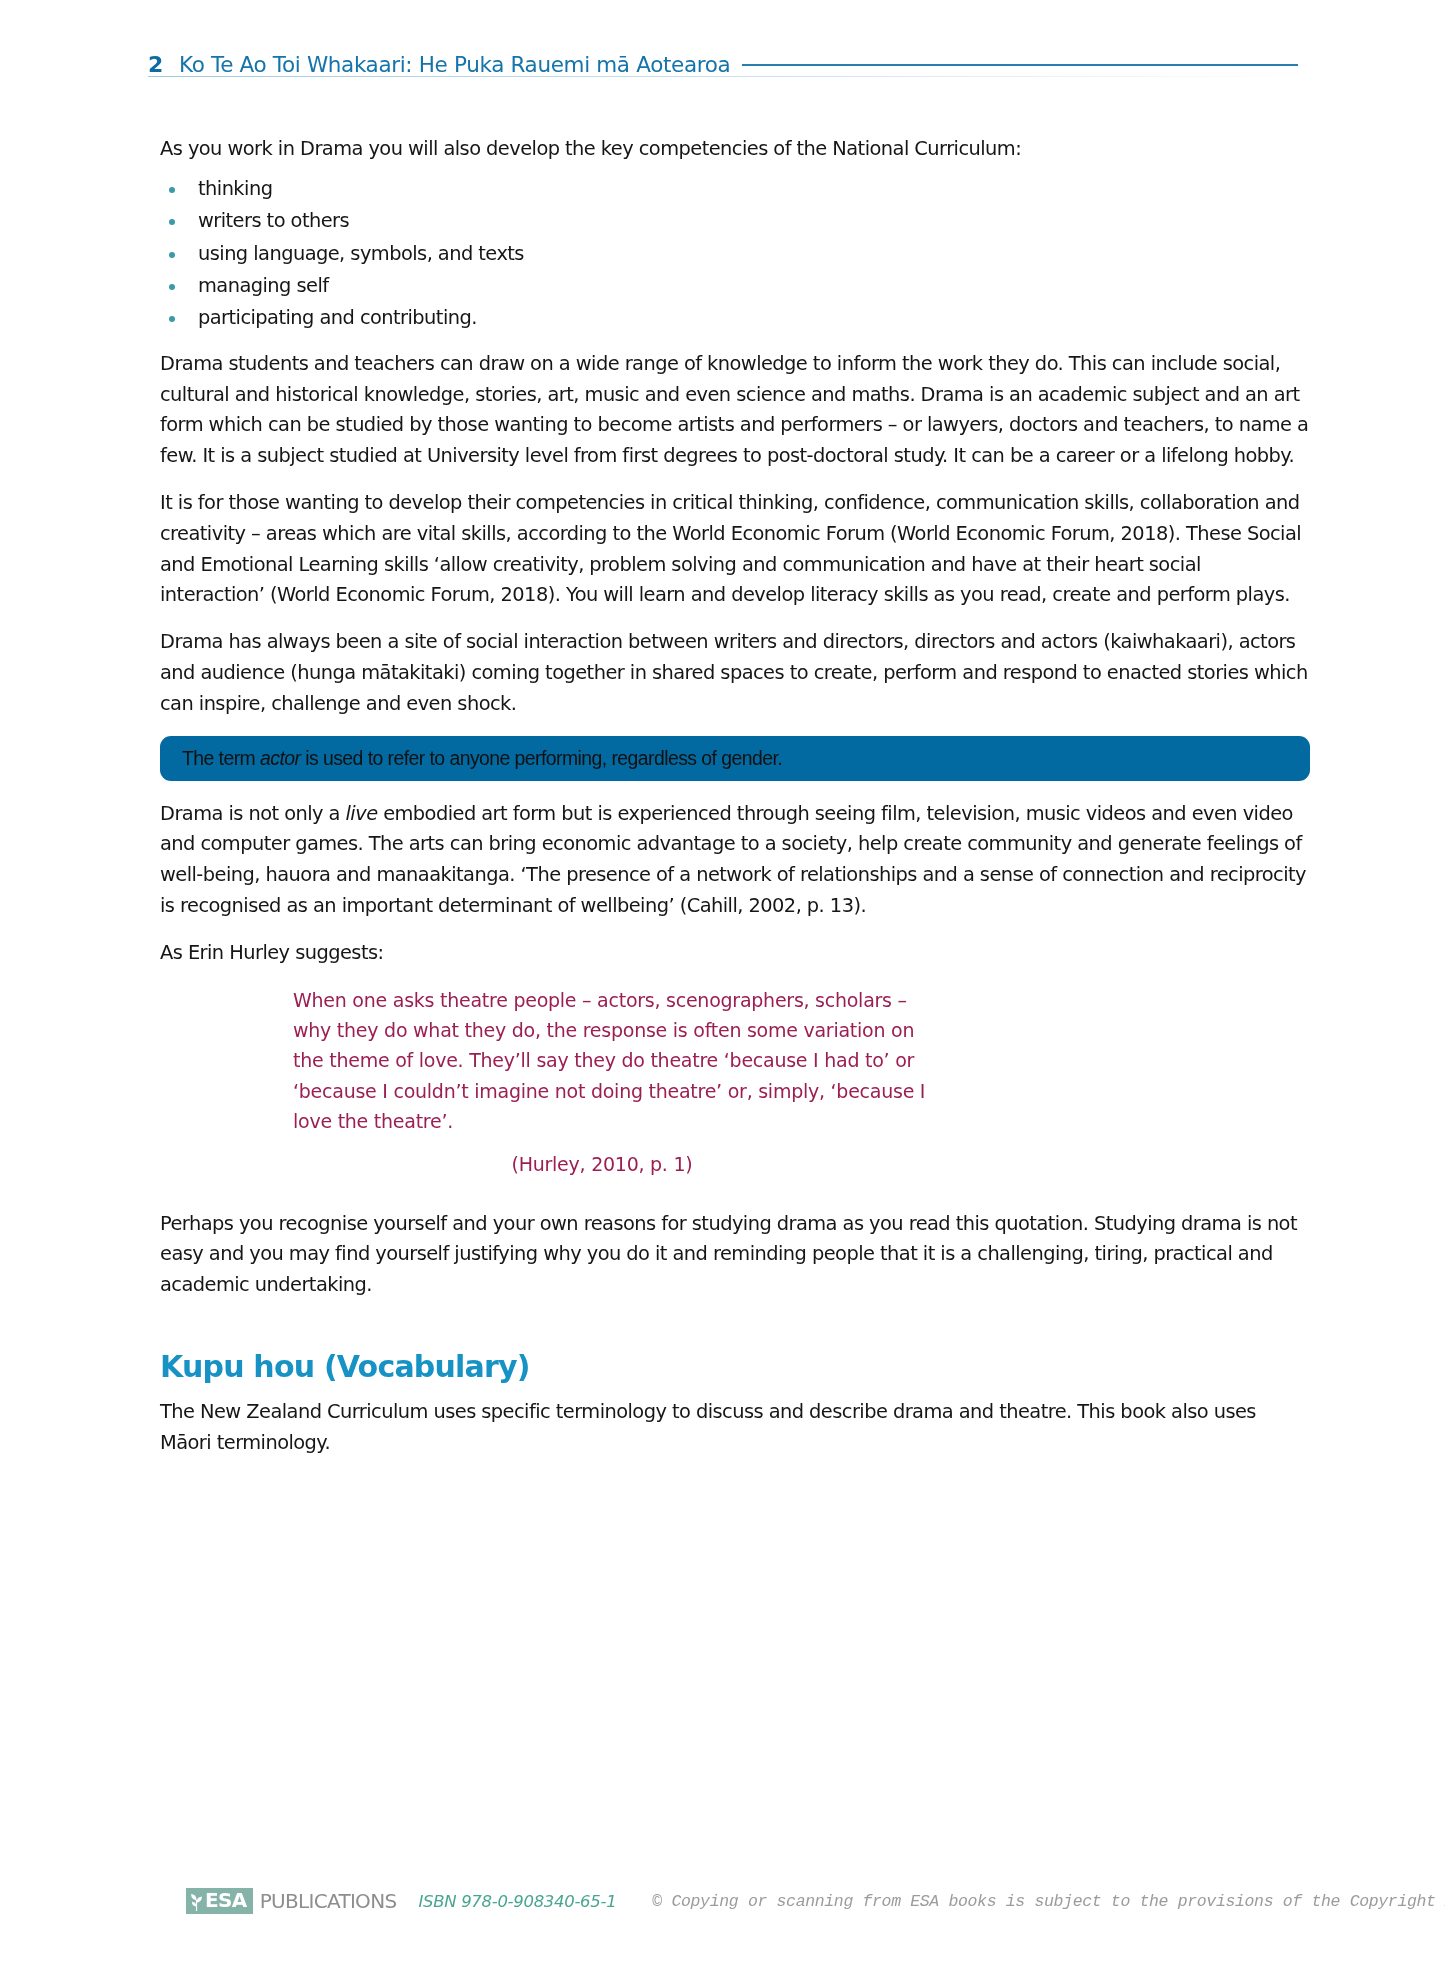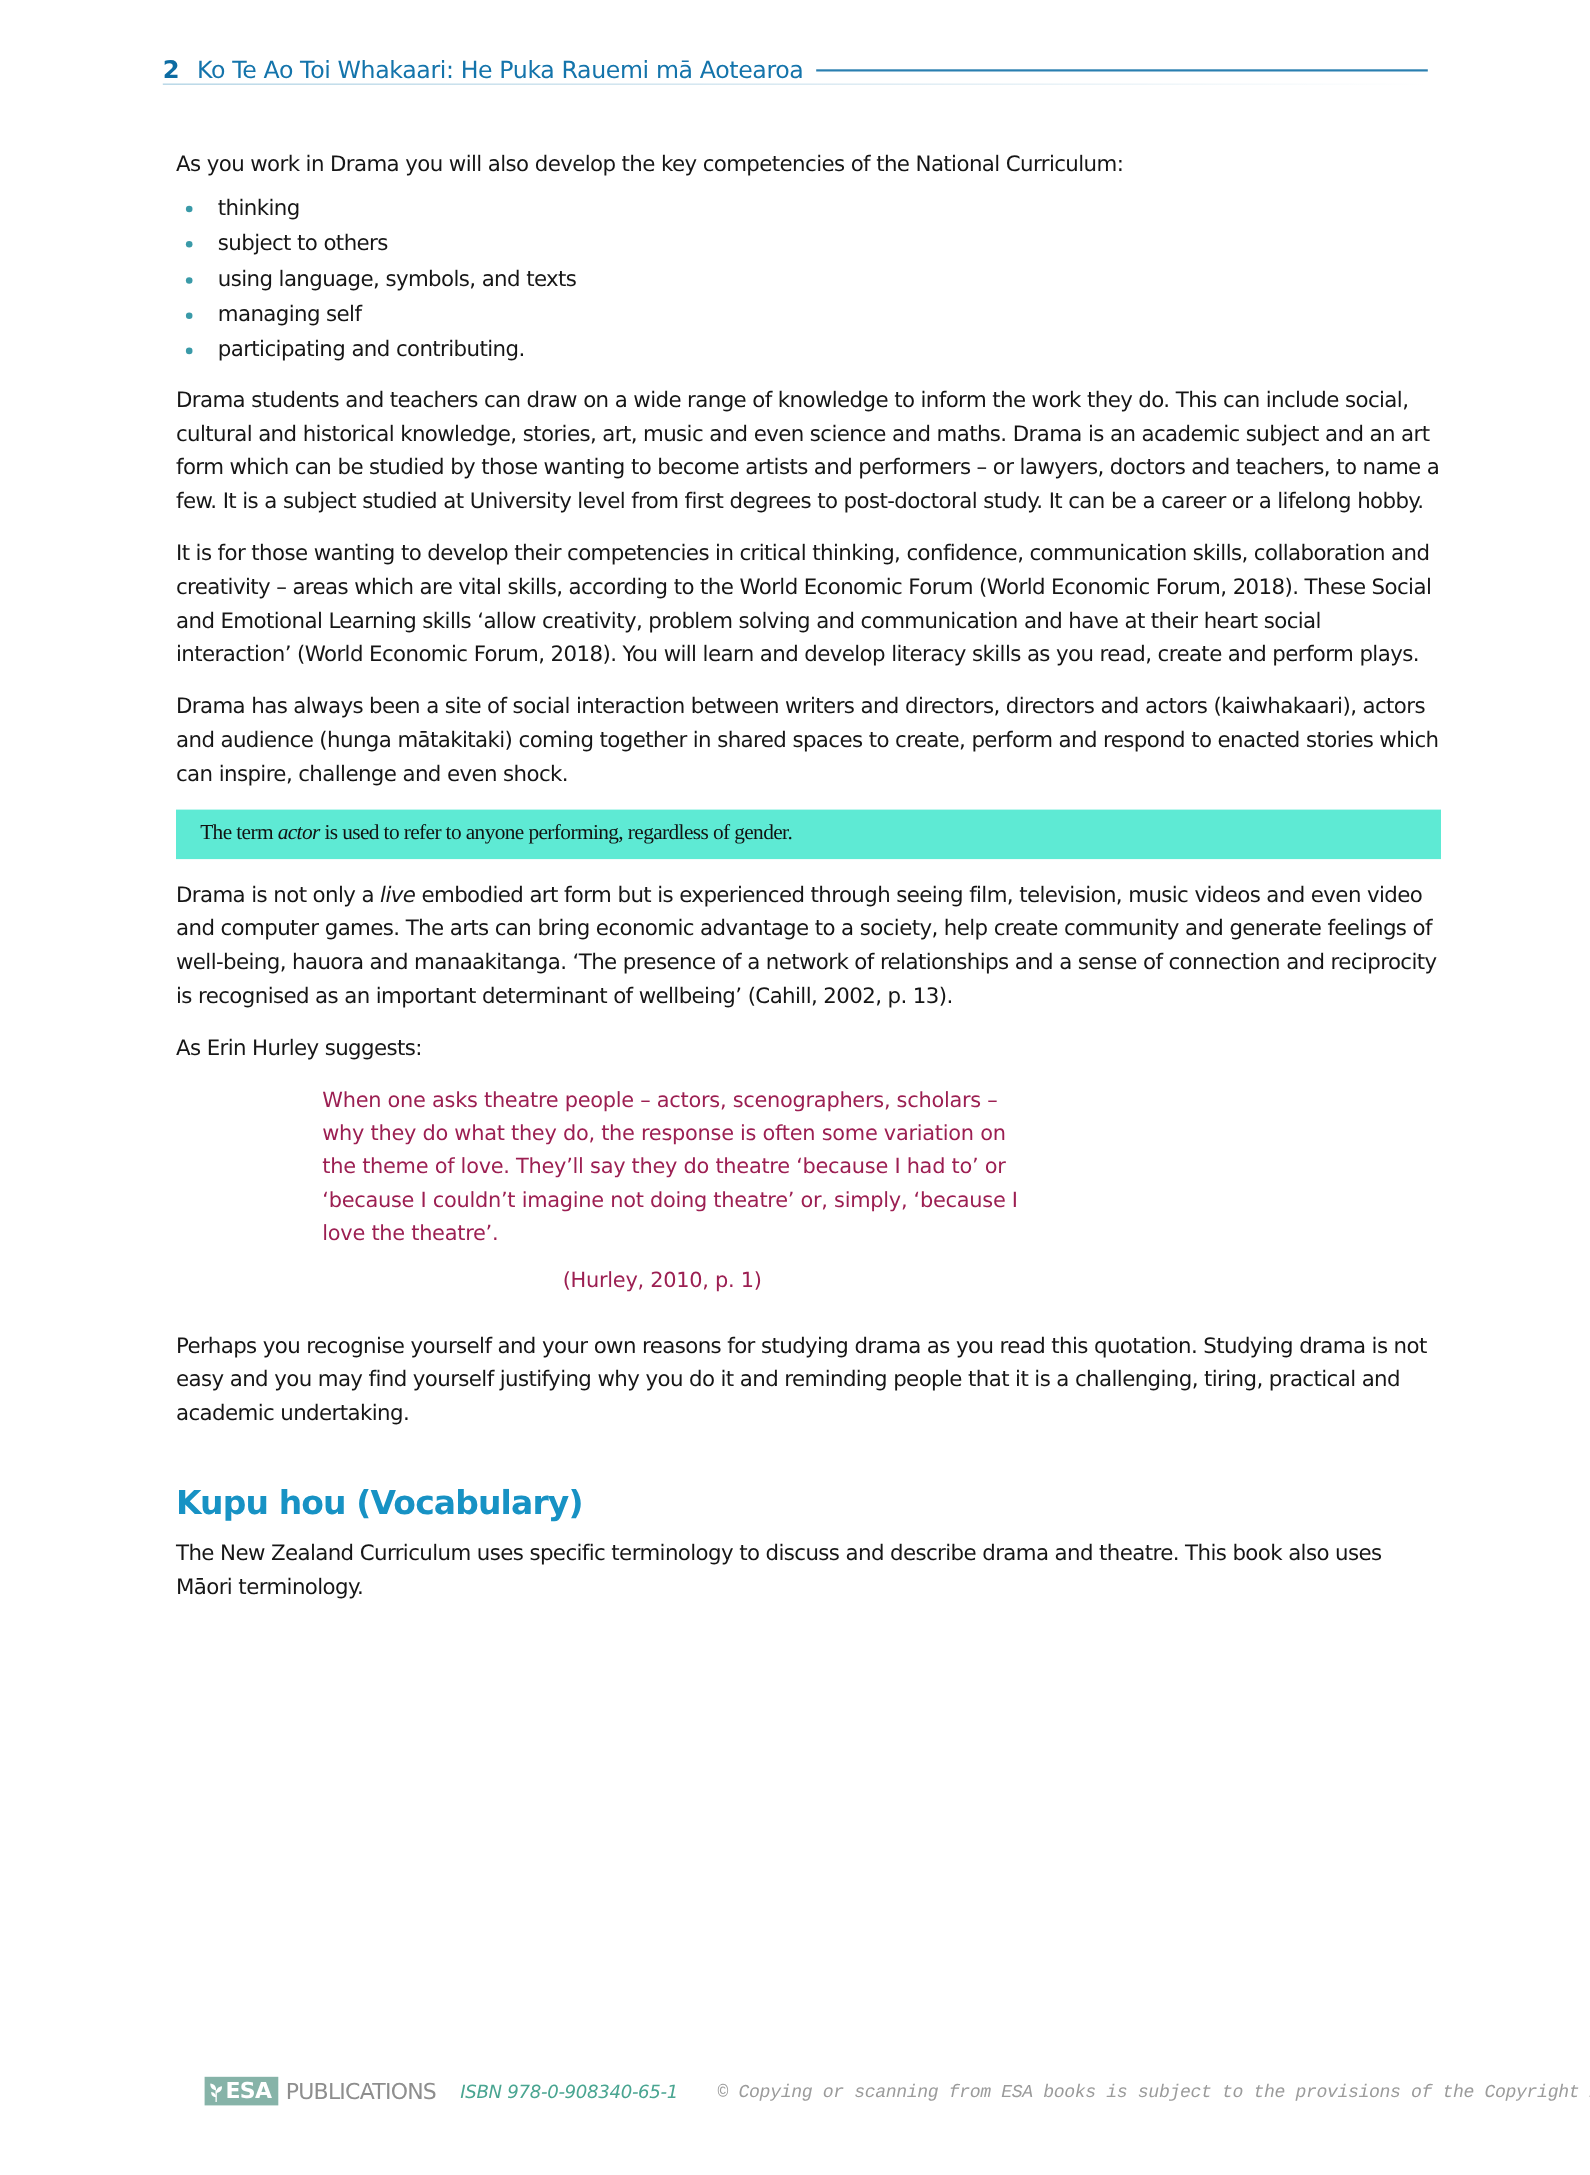--- a/index.html
+++ b/index.html
@@ -107,30 +107,31 @@
     left: 9px;
     top: 14px;
     width: 6px;
     height: 6px;
     border-radius: 50%;
     background: #3a9aa8;
   }
 
   
   .callout {
-    background: #5eead4;
+    background: #0369a1;
     margin: 14px 0 18px 0;
     padding: 9px 0 10px 22px;
     color: #111111;
-    font-family: Liberation Serif, serif;
+    font-family: Liberation Sans, sans-serif;
     font-size: 19.4px;
     line-height: 26px;
     letter-spacing: -0.55px;
     width: 1150px;
     box-sizing: border-box;
+    border-radius: 11px;
   }
 
   
   .quote-block {
     margin: 14px 0 0 133px;
     width: 640px;
   }
   .quote-text {
     color: #9c1f52;
     font-family: "DejaVu Sans", sans-serif;
@@ -232,21 +233,21 @@
     <span class="header-rule"></span>
   </div>
   <div class="header-rule-fade"></div>
 
   <div class="content">
 
     <p class="body tight">As you work in Drama you will also develop the key competencies of the National Curriculum:</p>
 
     <ul class="bullets">
       <li><span>thinking</span></li>
-      <li><span>subject to others</span></li>
+      <li><span>writers to others</span></li>
       <li><span>using language, symbols, and texts</span></li>
       <li><span>managing self</span></li>
       <li><span>participating and contributing.</span></li>
     </ul>
 
     <p class="body">Drama students and teachers can draw on a wide range of knowledge to inform the work they do. This can include social, cultural and historical knowledge, stories, art, music and even science and maths. Drama is an academic subject and an art form which can be studied by those wanting to become artists and performers – or lawyers, doctors and teachers, to name a few. It is a subject studied at University level from first degrees to post-doctoral study. It can be a career or a lifelong hobby.</p>
 
     <p class="body">It is for those wanting to develop their competencies in critical thinking, confidence, communication skills, collaboration and creativity – areas which are vital skills, according to the World Economic Forum (World Economic Forum, 2018). These Social and Emotional Learning skills ‘allow creativity, problem solving and communication and have at their heart social interaction’ (World Economic Forum, 2018). You will learn and develop literacy skills as you read, create and perform plays.</p>
 
     <p class="body">Drama has always been a site of social interaction between writers and directors, directors and actors (kaiwhakaari), actors and audience (hunga mātakitaki) coming together in shared spaces to create, perform and respond to enacted stories which can inspire, challenge and even shock.</p>

